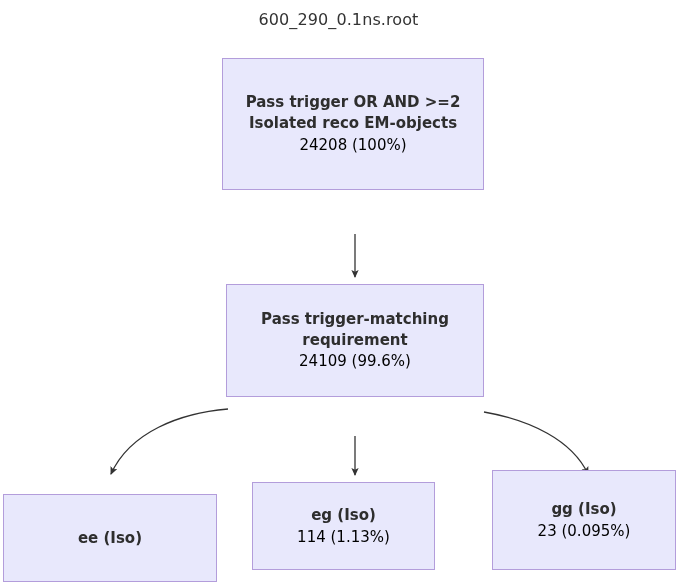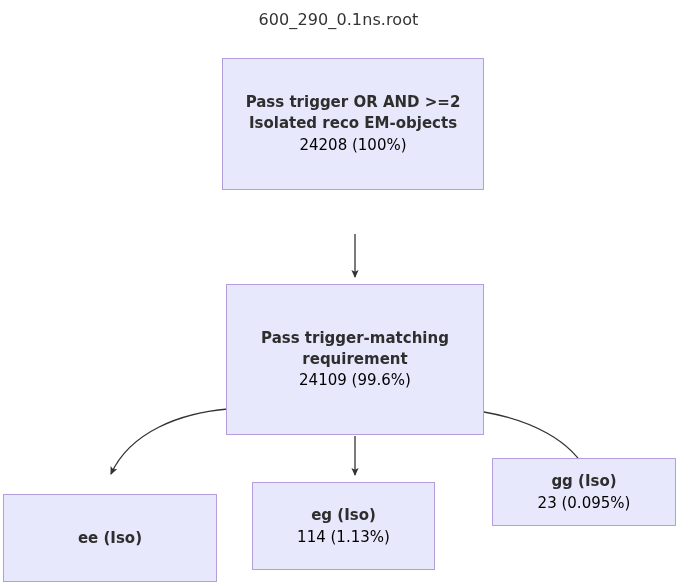--- a/index.html
+++ b/index.html
@@ -63,39 +63,39 @@
   #node-top {
     left: 222px;
     top: 58px;
     width: 262px;
     height: 132px;
   }
   #node-mid {
     left: 226px;
     top: 284px;
     width: 258px;
-    height: 151px;
+    height: 113px;
   }
   #node-ee {
     left: 3px;
     top: 494px;
     width: 214px;
     height: 88px;
   }
   #node-eg {
     left: 252px;
     top: 482px;
     width: 183px;
     height: 88px;
   }
   #node-gg {
     left: 492px;
-    top: 458px;
+    top: 470px;
     width: 184px;
-    height: 68px;
+    height: 100px;
   }
 </style>
 </head>
 <body>
 
 <div id="flow-root">
 
   <div class="title">600_290_0.1ns.root</div>
 
   <svg class="edges" viewBox="0 0 693 586" width="693" height="586">

